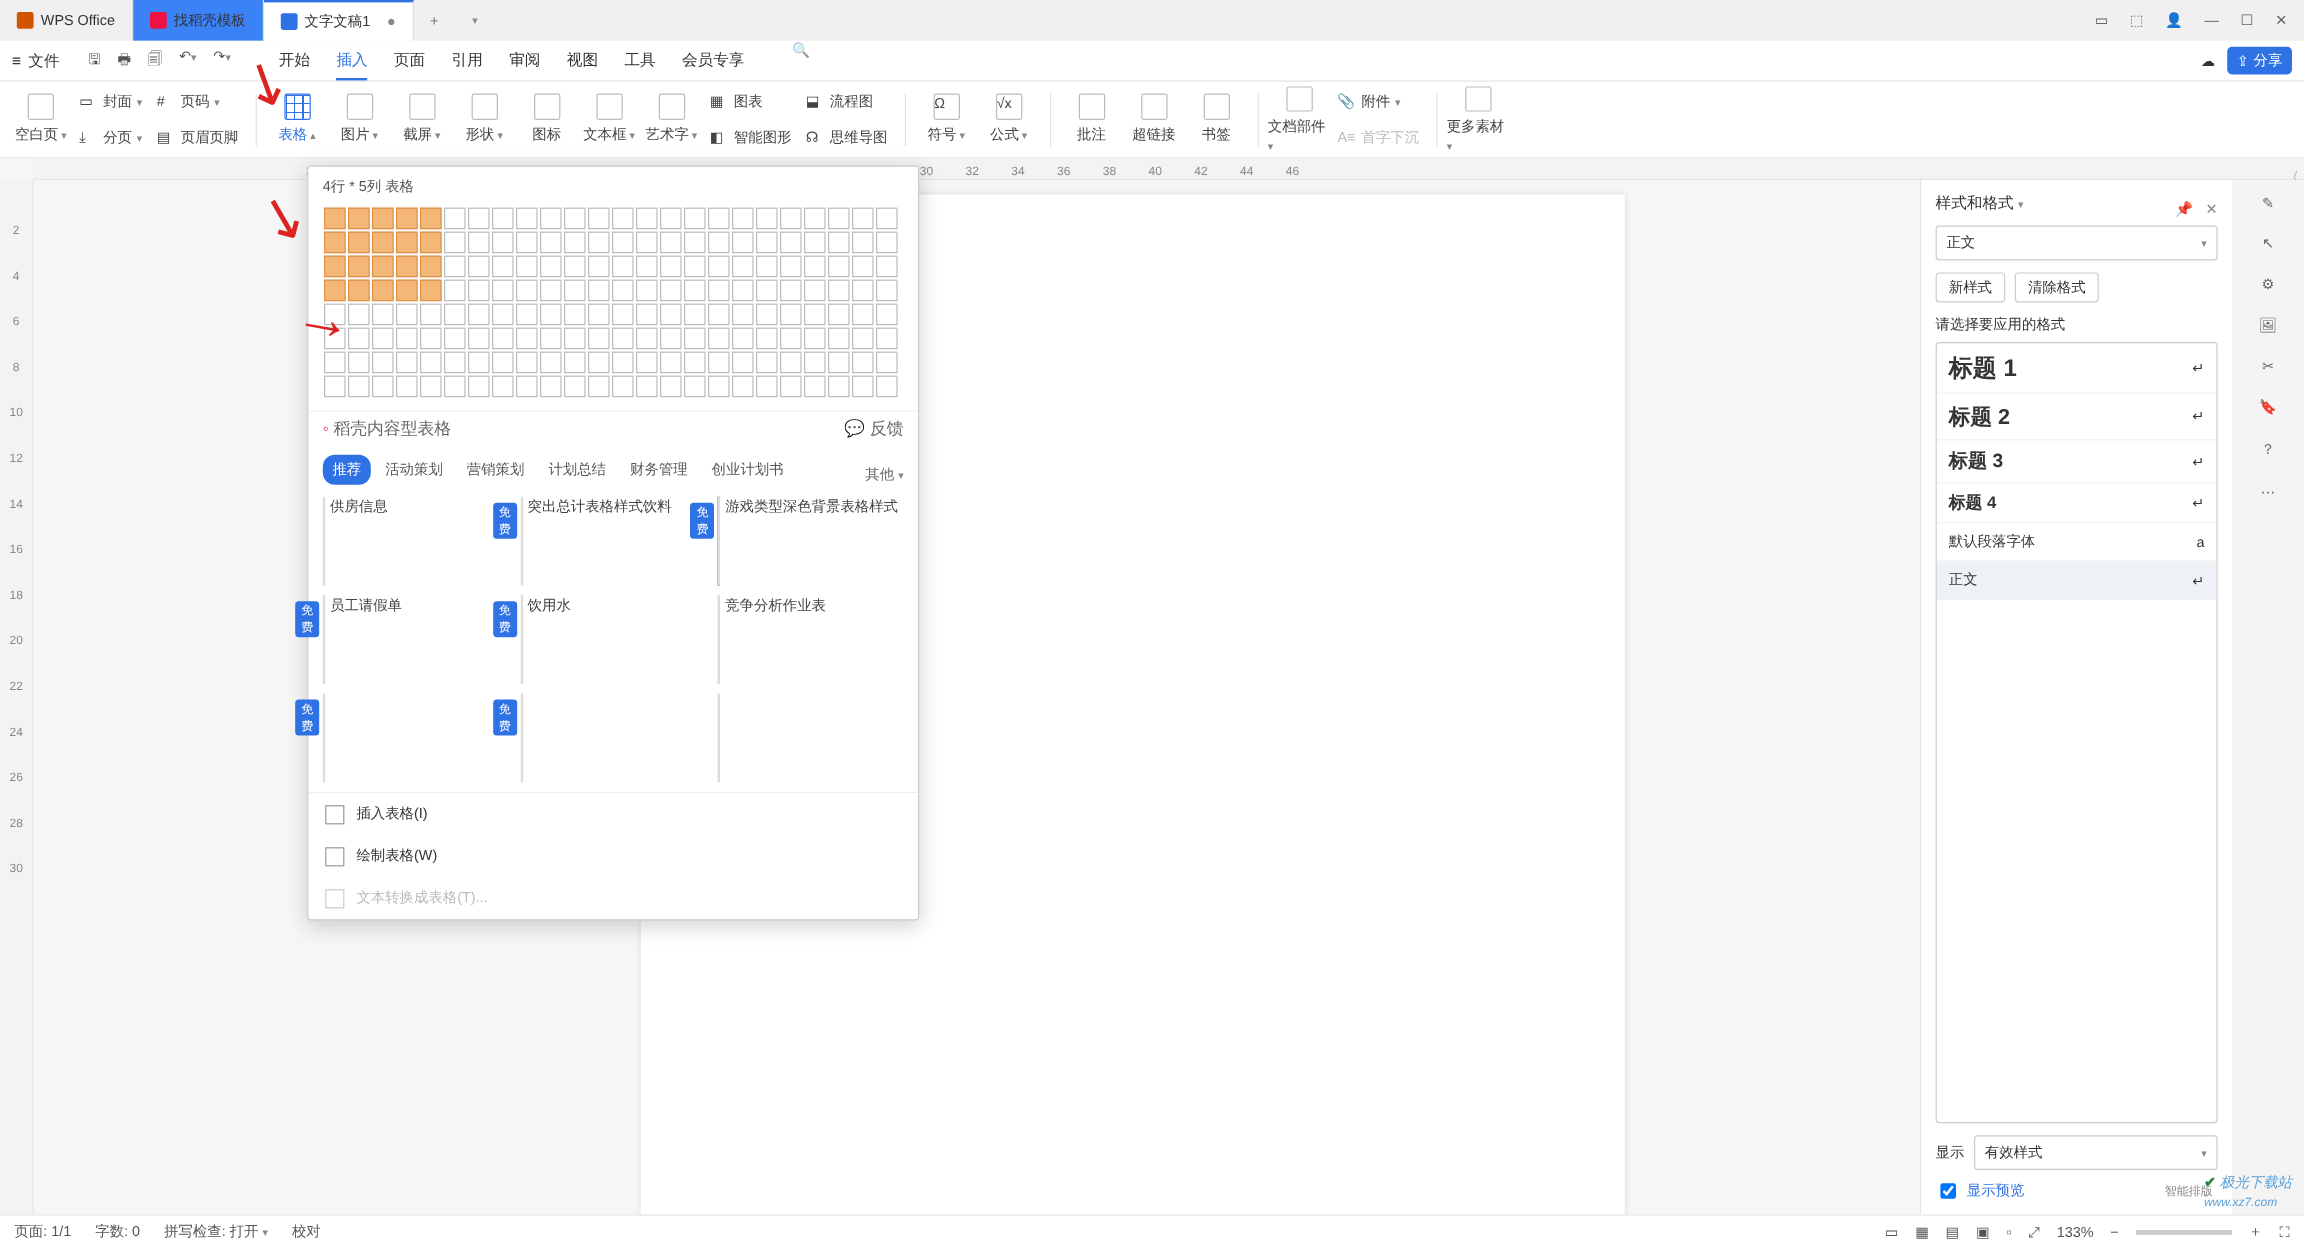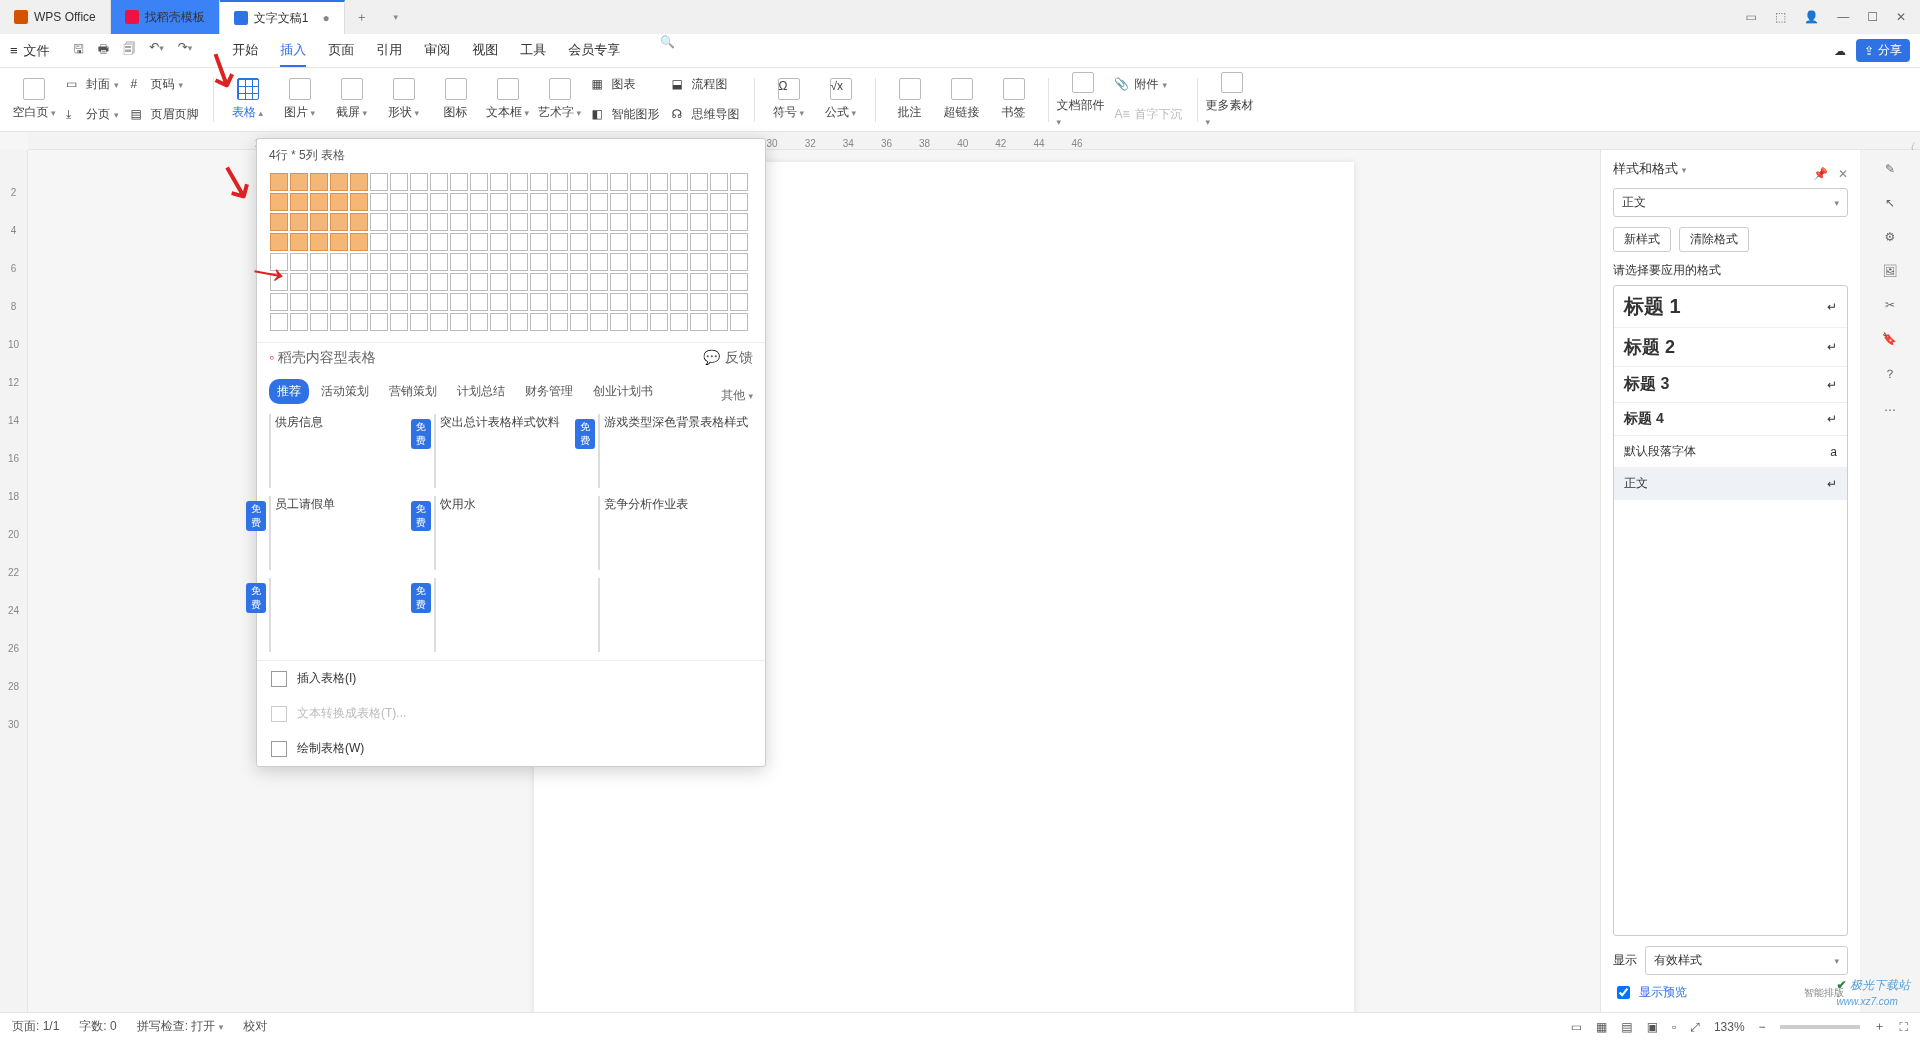--- a/index.html
+++ b/index.html
@@ -689,28 +689,28 @@
       <div class="tpl">
         <div class="thumb t9"></div>
         <div class="lbl"></div>
       </div>
     </div>
   <div class="menulist">
     <div class="mi">
         <span class="mic"></span>
         <span>插入表格(I)</span>
       </div>
+    <div class="mi">
+        <span class="mic"></span>
+        <span>绘制表格(W)</span>
+      </div>
     <div class="mi dis">
         <span class="mic" style="border-color:#ccc;"></span>
         <span>文本转换成表格(T)...</span>
       </div>
-    <div class="mi">
-        <span class="mic"></span>
-        <span>绘制表格(W)</span>
-      </div>
   </div>
 </div>
 
 <div class="arrowRed arrow1">↘</div>
 <div class="arrowRed arrow2">↘</div>
 <div class="arrowRed arrow3">→</div>
 
 <div class="watermark"><b>✔</b> <span>极光下载站</span><br><span style="font-size:10px;">www.xz7.com</span></div>
 
 </body></html>

